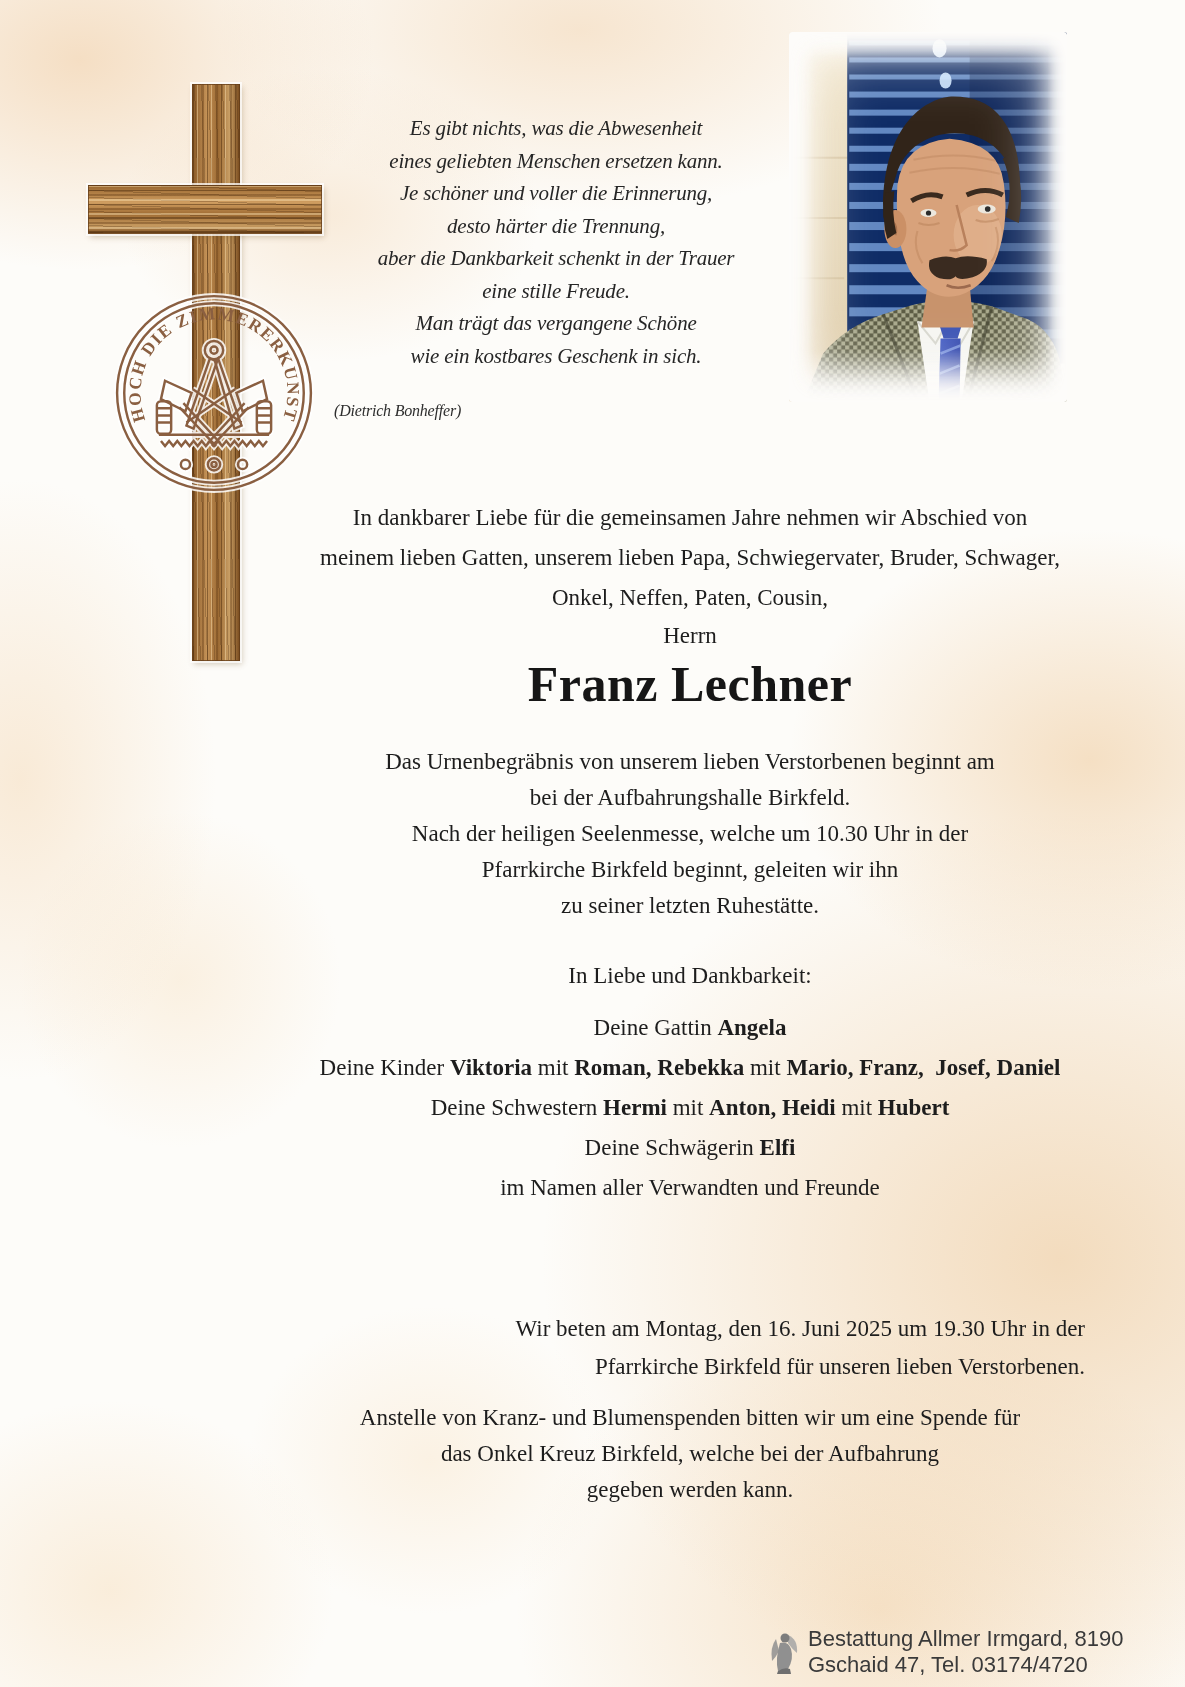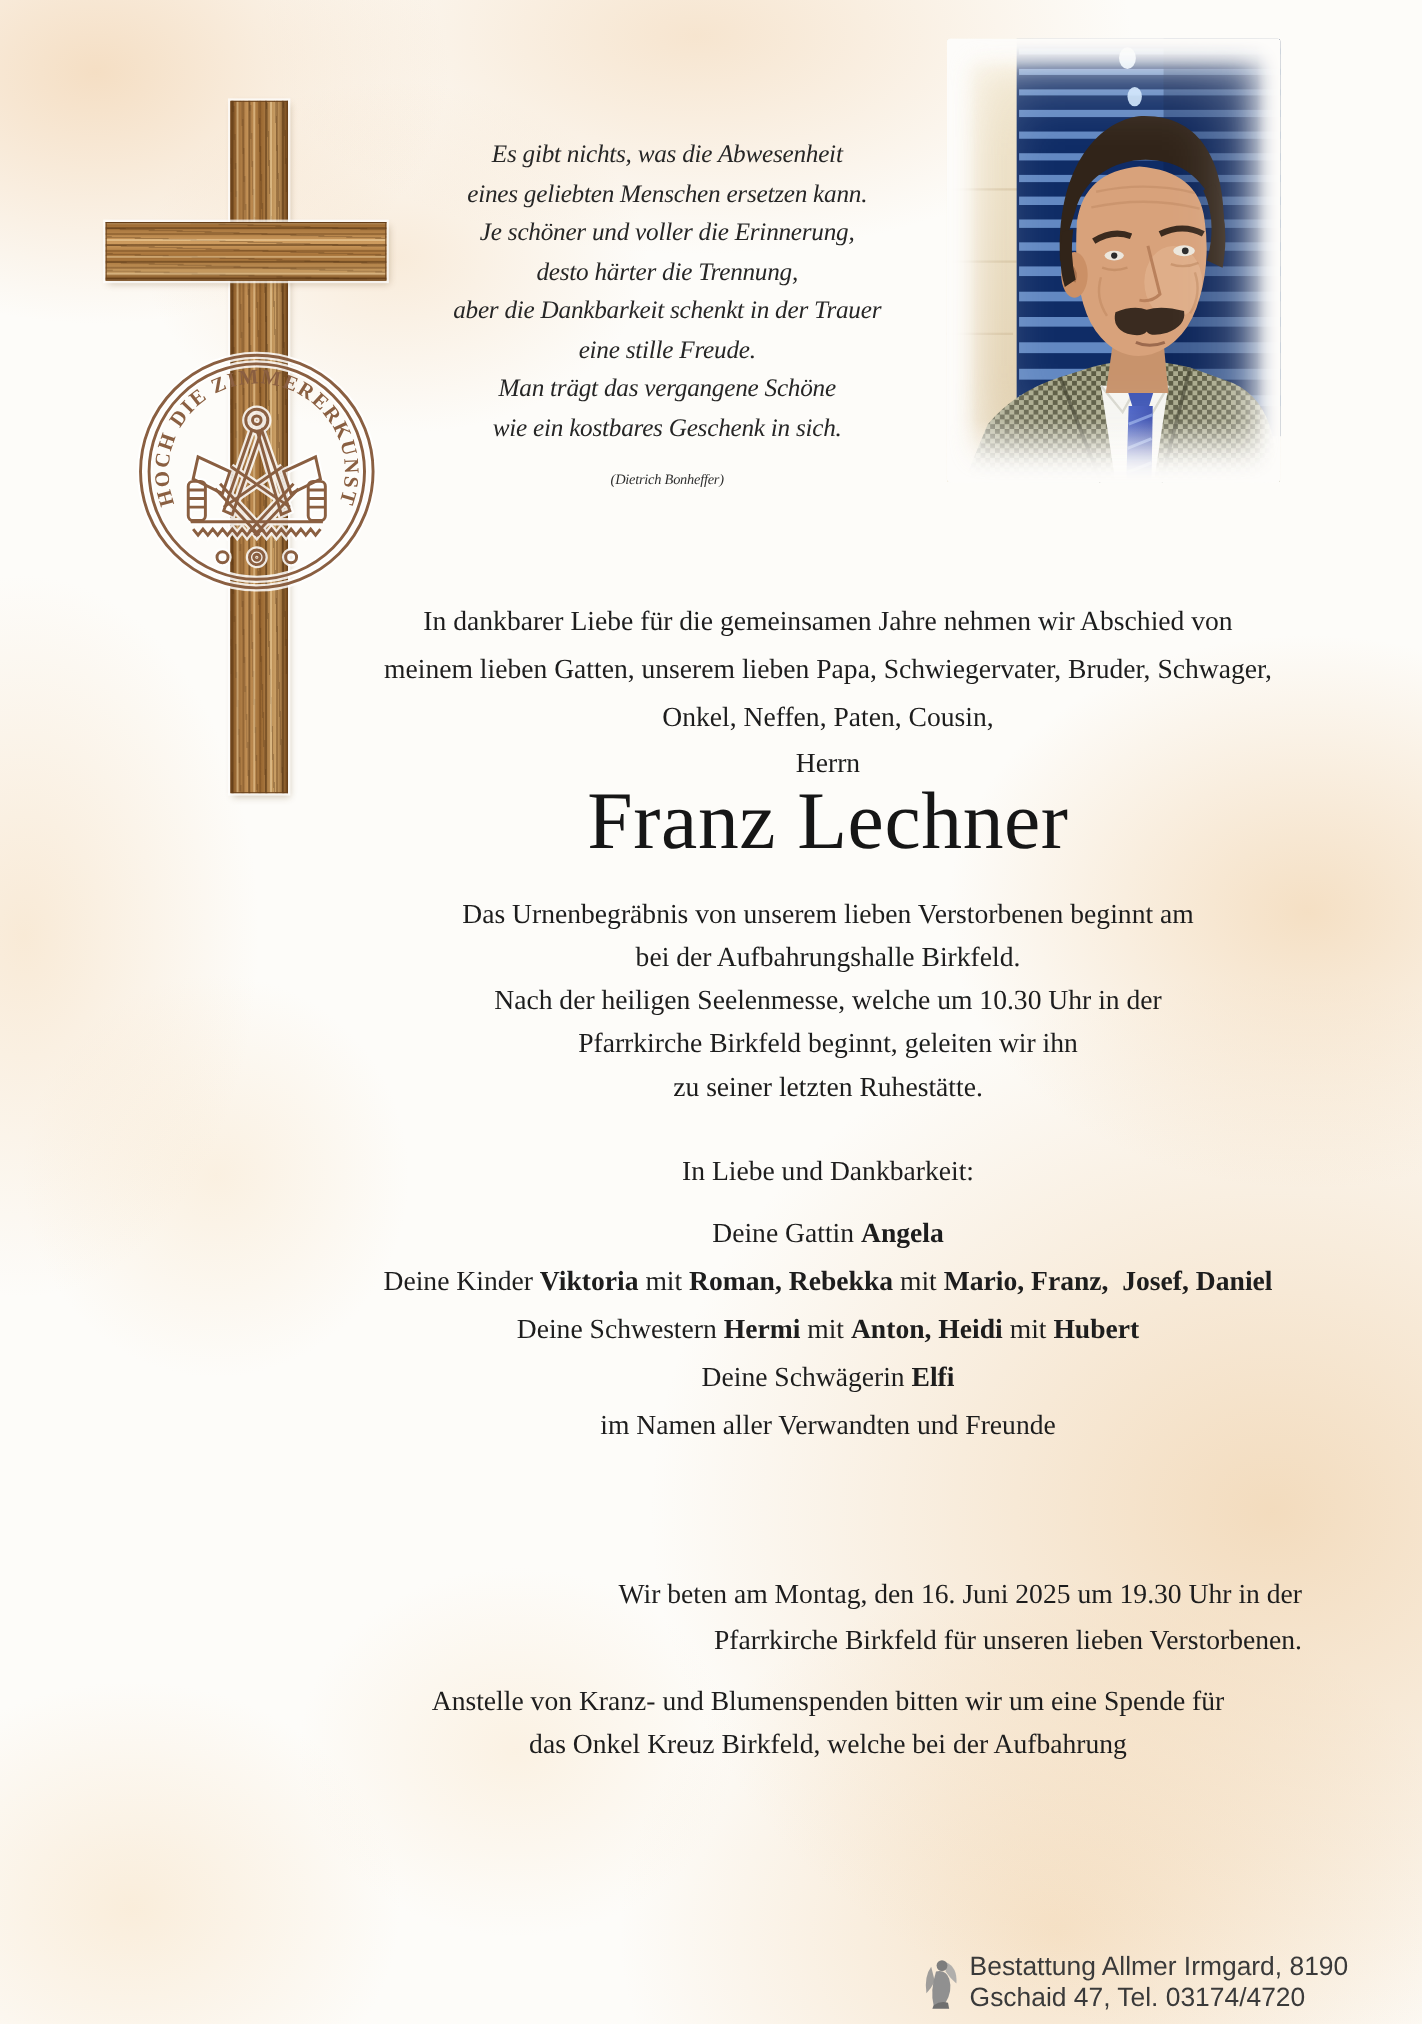--- a/index.html
+++ b/index.html
@@ -38,38 +38,38 @@
         rgba(255,230,182,.45) 4px 5.5px, rgba(0,0,0,0) 5.5px 9px,
         rgba(96,57,20,.38) 9px 11px, rgba(0,0,0,0) 11px 14px),
       repeating-linear-gradient(2deg, rgba(60,32,8,.25) 0 1px, rgba(0,0,0,0) 1px 7px),
       linear-gradient(180deg,#9a6831,#cf9d60 35%,#a06c33 60%,#c69a60 85%,#7c4e20);
   }
   .seal{position:absolute;left:112px;top:291px;width:204px;height:204px;z-index:4;}
   
   .poem{position:absolute;left:334px;top:112px;width:444px;z-index:5;
     font-style:italic;font-size:21px;line-height:32.5px;letter-spacing:-.2px;
     text-align:center;color:#262626;}
-  .poem-attrib{margin-top:8px;padding-right:28px;text-align:center;font-size:12px;color:#2e2e2e;}
+  .poem-attrib{margin-top:20px;padding-right:28px;text-align:left;font-size:16px;color:#2e2e2e;}
   
   .photo{position:absolute;left:789px;top:32px;width:278px;height:370px;z-index:5;border-radius:3px;}
   .photo svg{display:block;width:100%;height:100%;border-radius:3px;}
   .photo-fade{position:absolute;inset:0;border-radius:3px;pointer-events:none;
     box-shadow:inset 0 0 26px 18px #fdfcfa, inset 0 0 60px 26px rgba(253,252,250,.55);
     background:
       linear-gradient(to right,#fdfcfa,rgba(253,252,250,0) 9%),
       linear-gradient(to left,#fdfcfa,rgba(253,252,250,0) 7%),
       linear-gradient(to bottom,#fdfcfa,rgba(253,252,250,0) 7%),
       linear-gradient(to top,#fdfcfa,rgba(253,252,250,0) 14%);}
   
   .bodycol{position:absolute;left:295px;top:498px;width:790px;z-index:5;
     text-align:center;font-size:23px;color:#1d1d1d;}
   .bodycol .tline{white-space:nowrap;}
   .intro .tline{line-height:40px;}
   .salutation{line-height:36px;}
-  .deceased-name{font-size:68px;font-weight:normal;line-height:60px;letter-spacing:.5px;color:#161616;}
+  .deceased-name{font-size:50px;font-weight:bold;line-height:60px;letter-spacing:.5px;color:#161616;}
   .death .tline{line-height:36px;}
   .death{margin-top:22px;}
   .funeral{margin-top:30px;}
   .funeral .tline{line-height:36px;}
   .gratitude{margin-top:34px;line-height:36px;}
   .family{margin-top:14px;}
   .family .tline{line-height:40px;white-space:pre;}
   .family .b{font-weight:bold;}
   .prayer{margin-top:102px;text-align:right;}
   .prayer .tline{line-height:38px;}
@@ -247,20 +247,21 @@
         <div class="tline"><span>Deine Schwägerin </span><span class="b">Elfi</span></div>
         <div class="tline"><span>im Namen aller Verwandten und Freunde</span></div>
       </div>
     <div class="prayer">
         <div class="tline">Wir beten am Montag, den 16. Juni 2025 um 19.30 Uhr in der</div>
         <div class="tline">Pfarrkirche Birkfeld für unseren lieben Verstorbenen.</div>
       </div>
     <div class="donation">
         <div class="tline">Anstelle von Kranz- und Blumenspenden bitten wir um eine Spende für</div>
         <div class="tline">das Onkel Kreuz Birkfeld, welche bei der Aufbahrung</div>
+        <div class="tline">gegeben werden kann.</div>
       </div>
   </div>
 
   <div class="footer">
     <svg class="angel" viewBox="0 0 32 46" xmlns="http://www.w3.org/2000/svg">
       <path d="M8,10 Q2,18 4,32 Q8,28 11,22 Z" fill="#8f8f8f" opacity=".85"></path>
       <path d="M20,6 Q30,10 29,24 Q24,20 20,14 Z" fill="#a5a5a5" opacity=".85"></path>
       <circle cx="17" cy="9" r="4.5" fill="#7d7d7d"></circle>
       <path d="M12,14 Q20,12 23,20 Q26,30 20,40 L10,42 Q7,30 12,14 Z" fill="#909090"></path>
       <path d="M10,42 Q16,38 22,40 L23,45 L9,45 Z" fill="#6f6f6f"></path>

